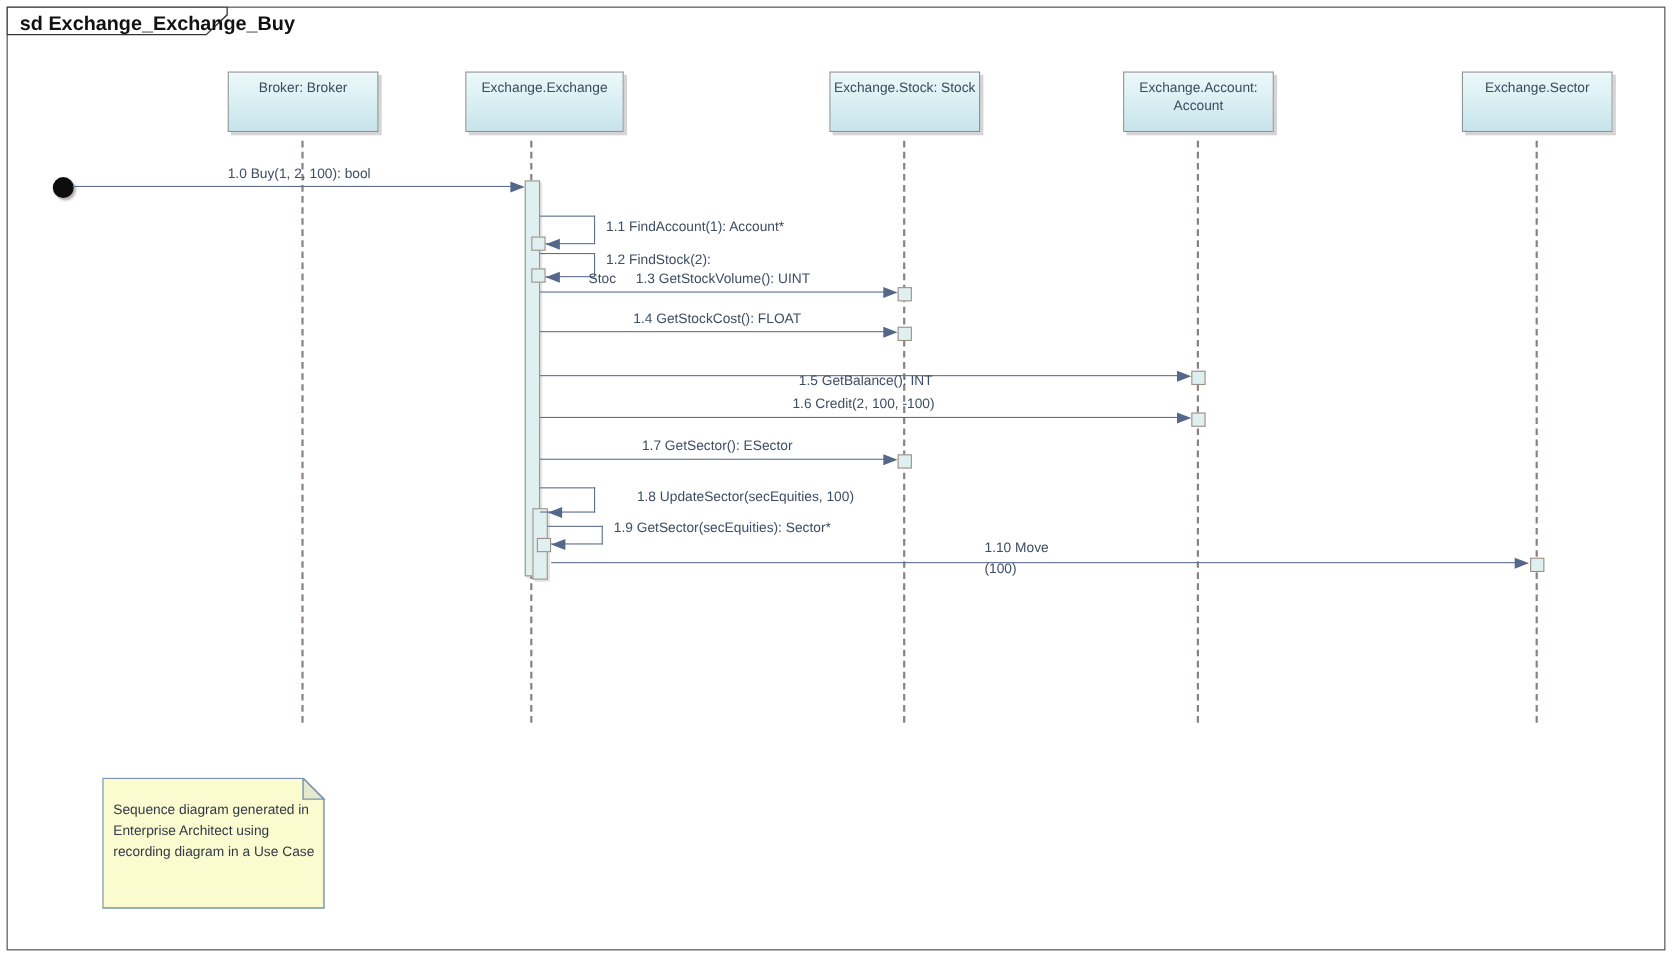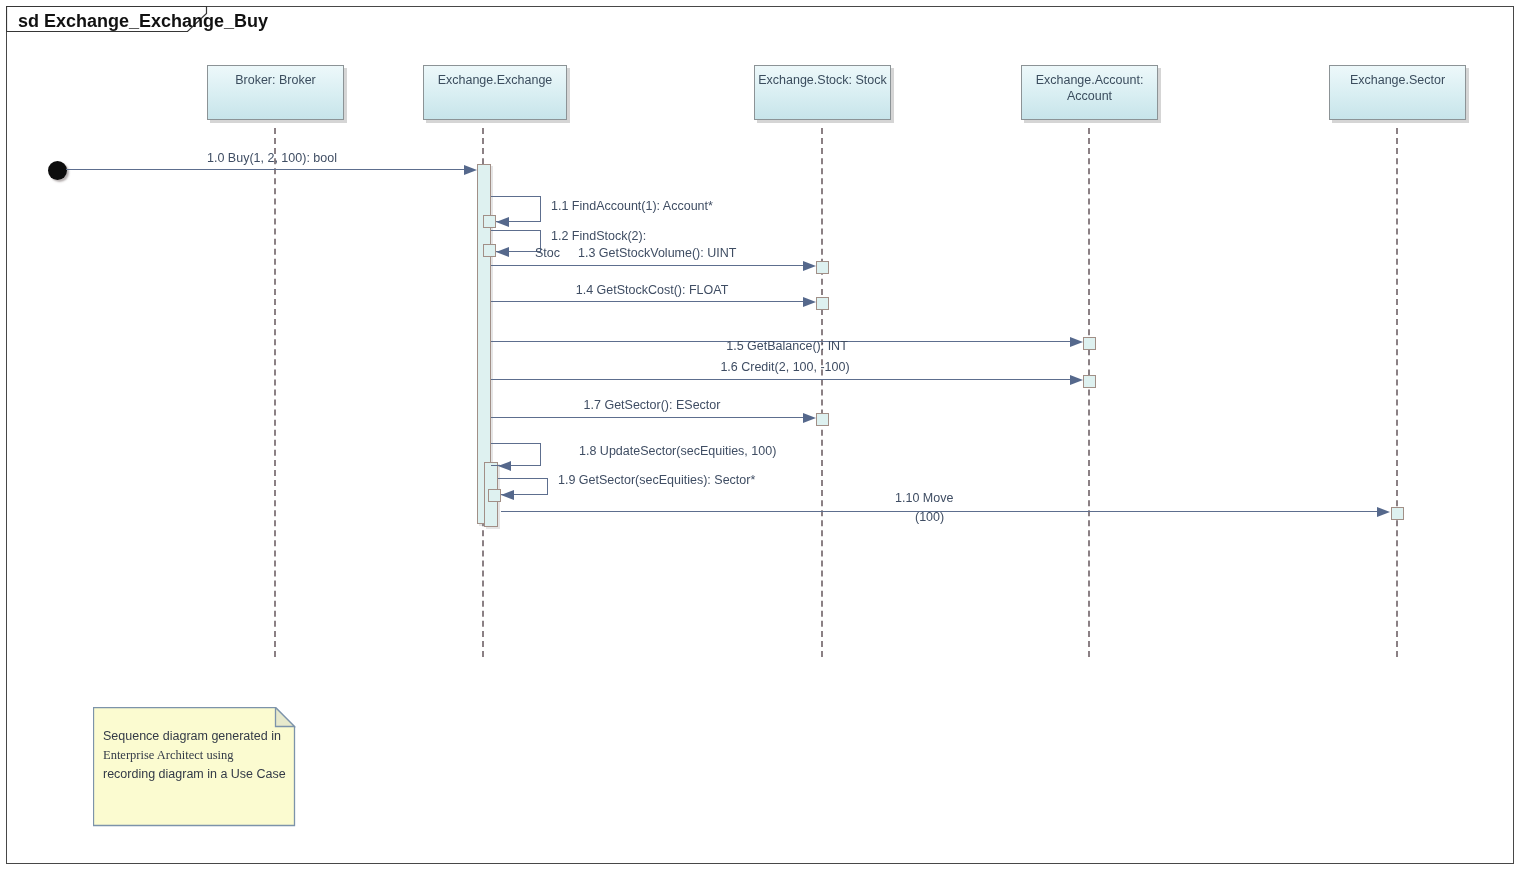--- a/index.html
+++ b/index.html
@@ -117,21 +117,21 @@
 
 <div class="self" style="left:498px;top:478px;width:50px;height:17px;"></div>
 <div class="sq" style="left:488px;top:489px;"></div>
 <div class="arr-l" style="left:501px;top:490px;"></div>
 <div class="lbl" style="left:558px;top:473px;">1.9 GetSector(secEquities): Sector*</div>
 
 <div class="msg" style="left:501px;top:511px;width:877px;"></div>
 <div class="arr-r" style="left:1377px;top:507px;"></div>
 <div class="sq" style="left:1391px;top:507px;"></div>
 <div class="lbl" style="left:895px;top:491px;">1.10 Move</div>
-<div class="lbl" style="left:895px;top:510px;margin-left:20px;">(100)</div>
+<div class="lbl" style="left:895px;top:510px;">(100)</div>
 
 <svg class="abs" style="left:93px;top:707px;" width="206" height="124">
   <path d="M0.5,0.5 H182.5 L201.5,19.5 V118.5 H0.5 Z" fill="#fbfbd0" stroke="#7c93aa" stroke-width="1.3"></path>
   <path d="M182.5,0.5 V19.5 H201.5 Z" fill="#e7e9cc" stroke="#7c93aa" stroke-width="1.3"></path>
 </svg>
 <div class="note-text" style="left:103px;top:727px;">Sequence diagram generated in</div>
-<div class="note-text" style="left:103px;top:746px;font-family:Liberation Serif, serif;">Enterprise Architect using</div>
+<div class="note-text" style="left:103px;top:746px;">Enterprise Architect using</div>
 <div class="note-text" style="left:103px;top:765px;">recording diagram in a Use Case</div>
 
 </body></html>

